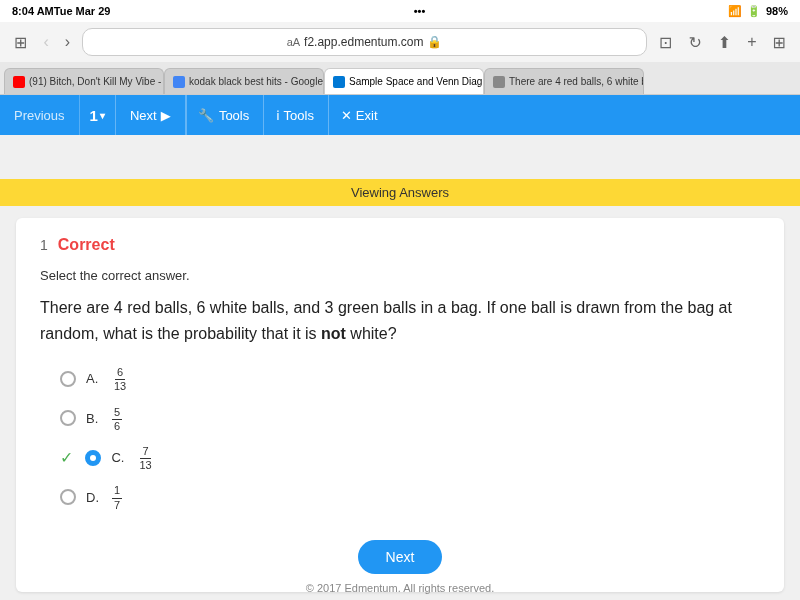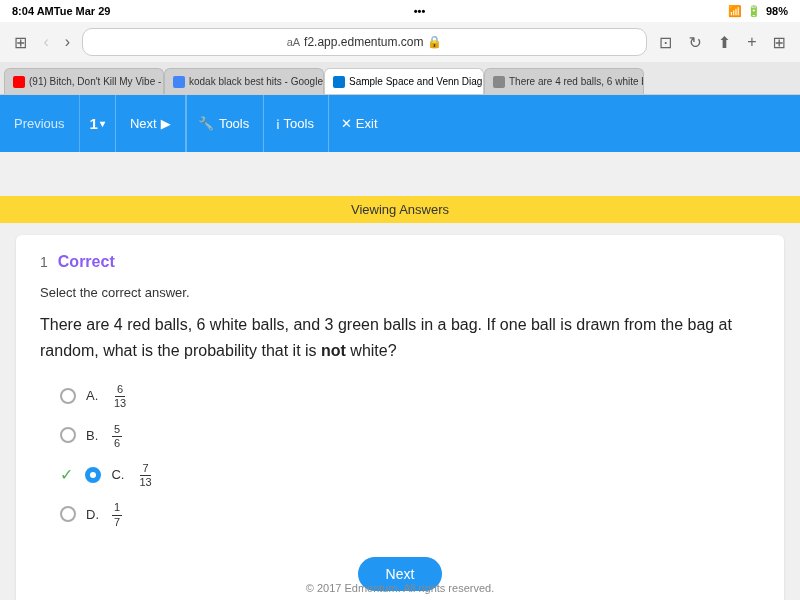--- a/index.html
+++ b/index.html
@@ -90,21 +90,21 @@
     }
     .tab-favicon { width: 12px; height: 12px; border-radius: 2px; flex-shrink: 0; }
     .tab-favicon.youtube { background: #ff0000; }
     .tab-favicon.google { background: #4285f4; }
     .tab-favicon.edmentum { background: #0078d4; }
     .tab-favicon.other { background: #888; }
 
     
     .app-nav {
       background: #2196f3;
-      height: 57px;
+      height: 40px;
       display: flex;
       align-items: center;
       color: white;
     }
     .nav-prev {
       padding: 0 14px;
       font-size: 13px;
       opacity: 0.8;
       border-right: 1px solid rgba(255,255,255,0.3);
       height: 100%;
@@ -180,21 +180,21 @@
       gap: 10px;
       margin-bottom: 14px;
     }
     .question-num {
       font-size: 14px;
       color: #666;
     }
     .correct-label {
       font-size: 16px;
       font-weight: bold;
-      color: #8b5cf6;
+      color: #ef4444;
     }
     .instruction {
       font-size: 13px;
       color: #333;
       margin-bottom: 12px;
       margin-top: 9px;
     }
     .question-text {
       font-size: 16px;
       color: #222;

